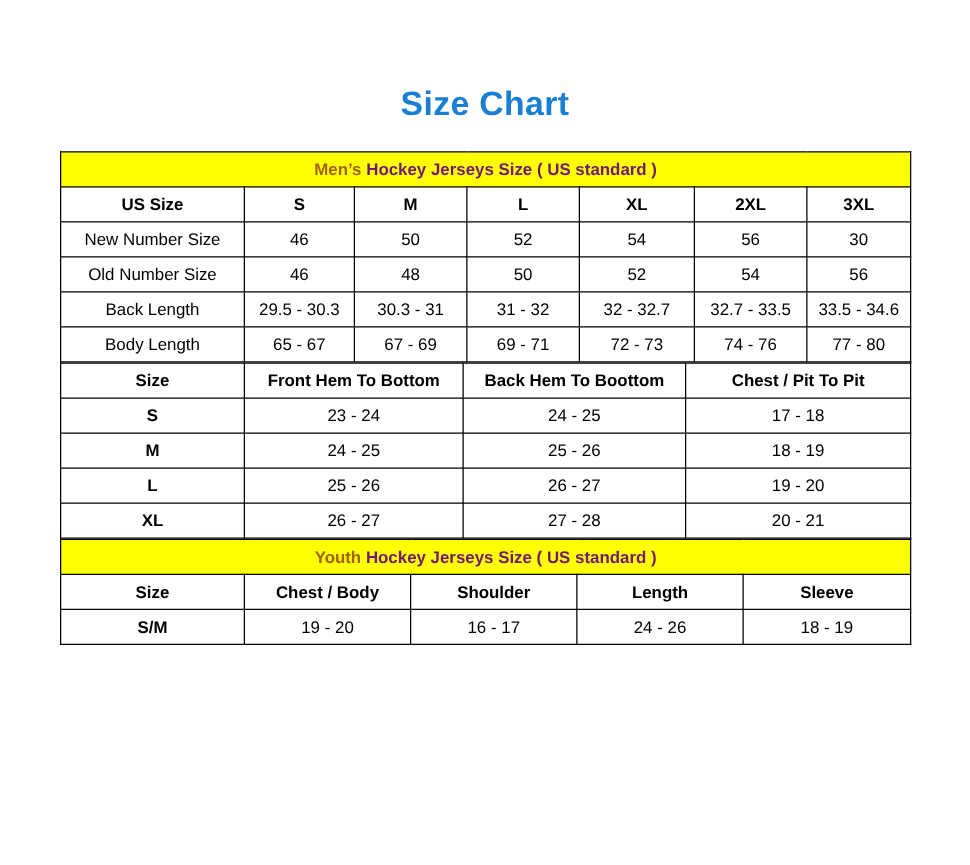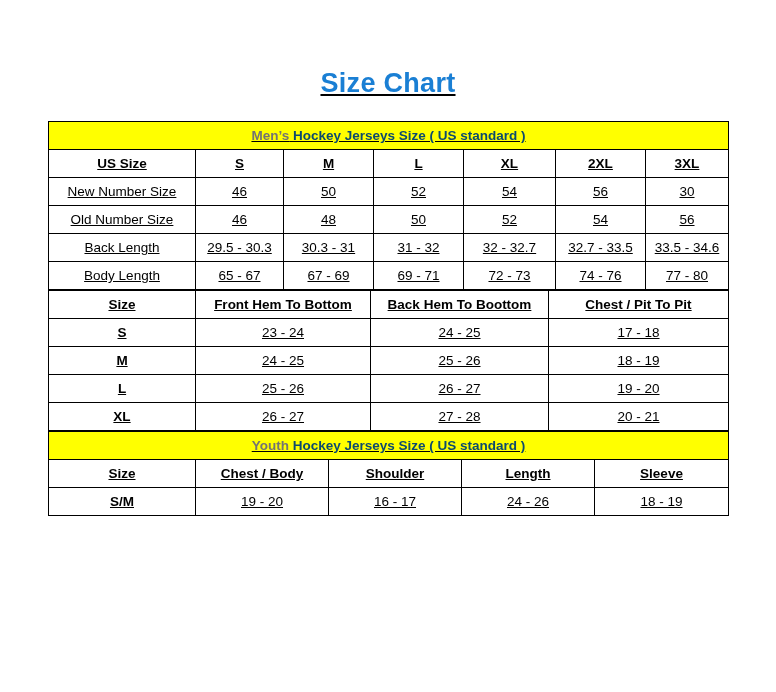--- a/index.html
+++ b/index.html
@@ -12,21 +12,20 @@
     height: 692px;
     font-family: "Liberation Sans", sans-serif;
     color: #000000;
     overflow: hidden;
   }
   .page {
     position: relative;
     width: 776px;
     height: 484px;
     background: #ffffff;
-    text-decoration: underline;
   }
   .title {
     text-align: center;
     color: #1a7fd4;
     font-size: 27px;
     font-weight: bold;
     letter-spacing: 0.3px;
     margin: 0;
     padding-top: 68px;
   }
@@ -48,25 +47,25 @@
     height: 25px;
     padding: 1px 2px;
   }
   td.section-head {
     background: #ffff00;
     font-weight: bold;
     font-size: 15px;
     height: 30px;
   }
   .sec-accent {
-    color: #737373;
+    color: #a16207;
     font-weight: bold;
   }
   .sec-rest {
-    color: #0c4a6e;
+    color: #701a75;
     font-weight: bold;
   }
   td.col-head {
     font-weight: bold;
   }
   td.row-head {
     font-weight: bold;
   }
   td.plain {
     font-weight: normal;

